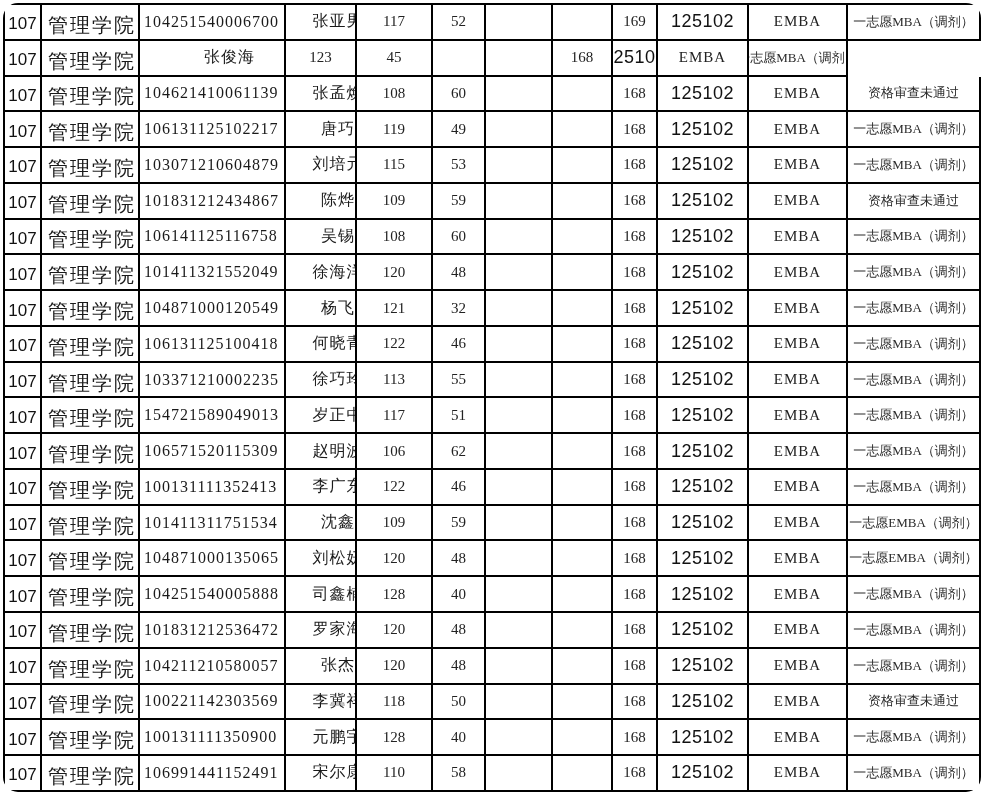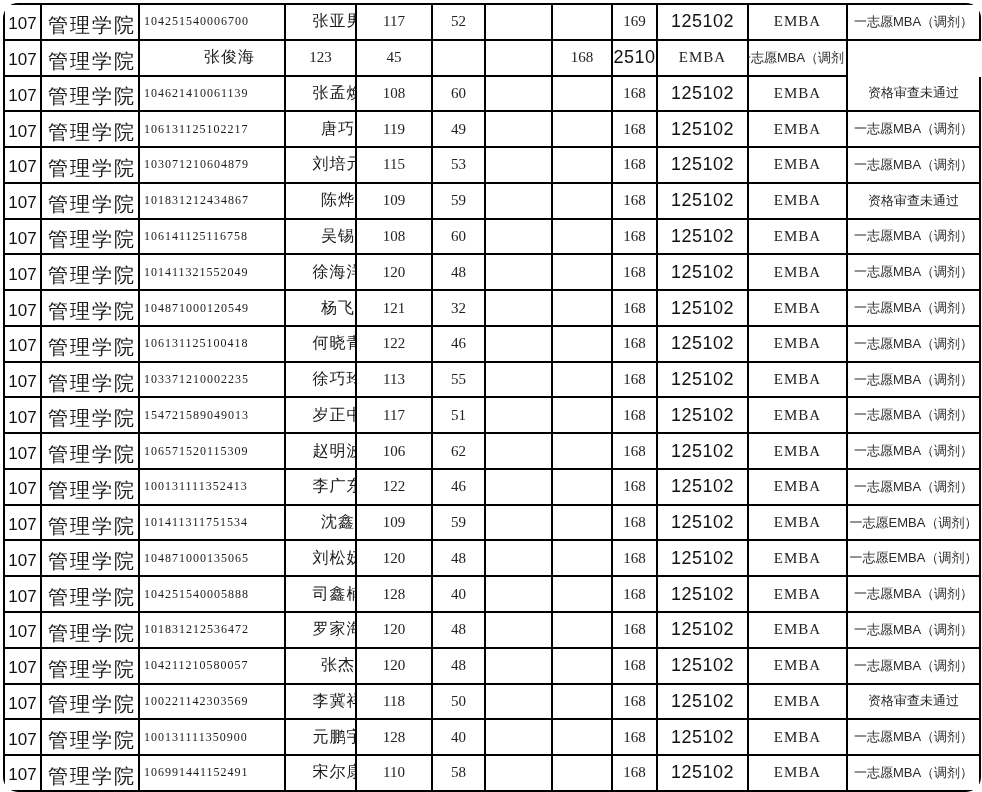--- a/index.html
+++ b/index.html
@@ -52,21 +52,21 @@
   .c-dept_name {
     font-family: "Liberation Serif", "DejaVu Serif", serif;
     font-size: 20px;
     letter-spacing: 2px;
     justify-content: flex-start;
     padding-left: 6px;
     padding-top: 7px;
   }
   .c-candidate_id {
     font-family: "Liberation Serif", "DejaVu Serif", serif;
-    font-size: 12px;
+    font-size: 16px;
     letter-spacing: 1px;
     justify-content: flex-start;
     padding-left: 4px;
   }
   .c-name {
     font-family: "Liberation Serif", "DejaVu Serif", serif;
     font-size: 16px;
     letter-spacing: 1px;
     padding-left: 35px;
   }
@@ -82,21 +82,21 @@
     color: #111;
     letter-spacing: 0.5px;
   }
   .c-program {
     font-family: "Liberation Serif", "DejaVu Serif", serif;
     font-size: 15px;
     letter-spacing: 1px;
     color: #222;
   }
   .c-status {
-    font-family: Liberation Sans, sans-serif;
+    font-family: Liberation Serif, serif;
     font-size: 13px;
     color: #2a2a2a;
   }
 </style>
 </head>
 <body>
 
 <div class="sheet">
   <div class="grid">
       <div class="row">

